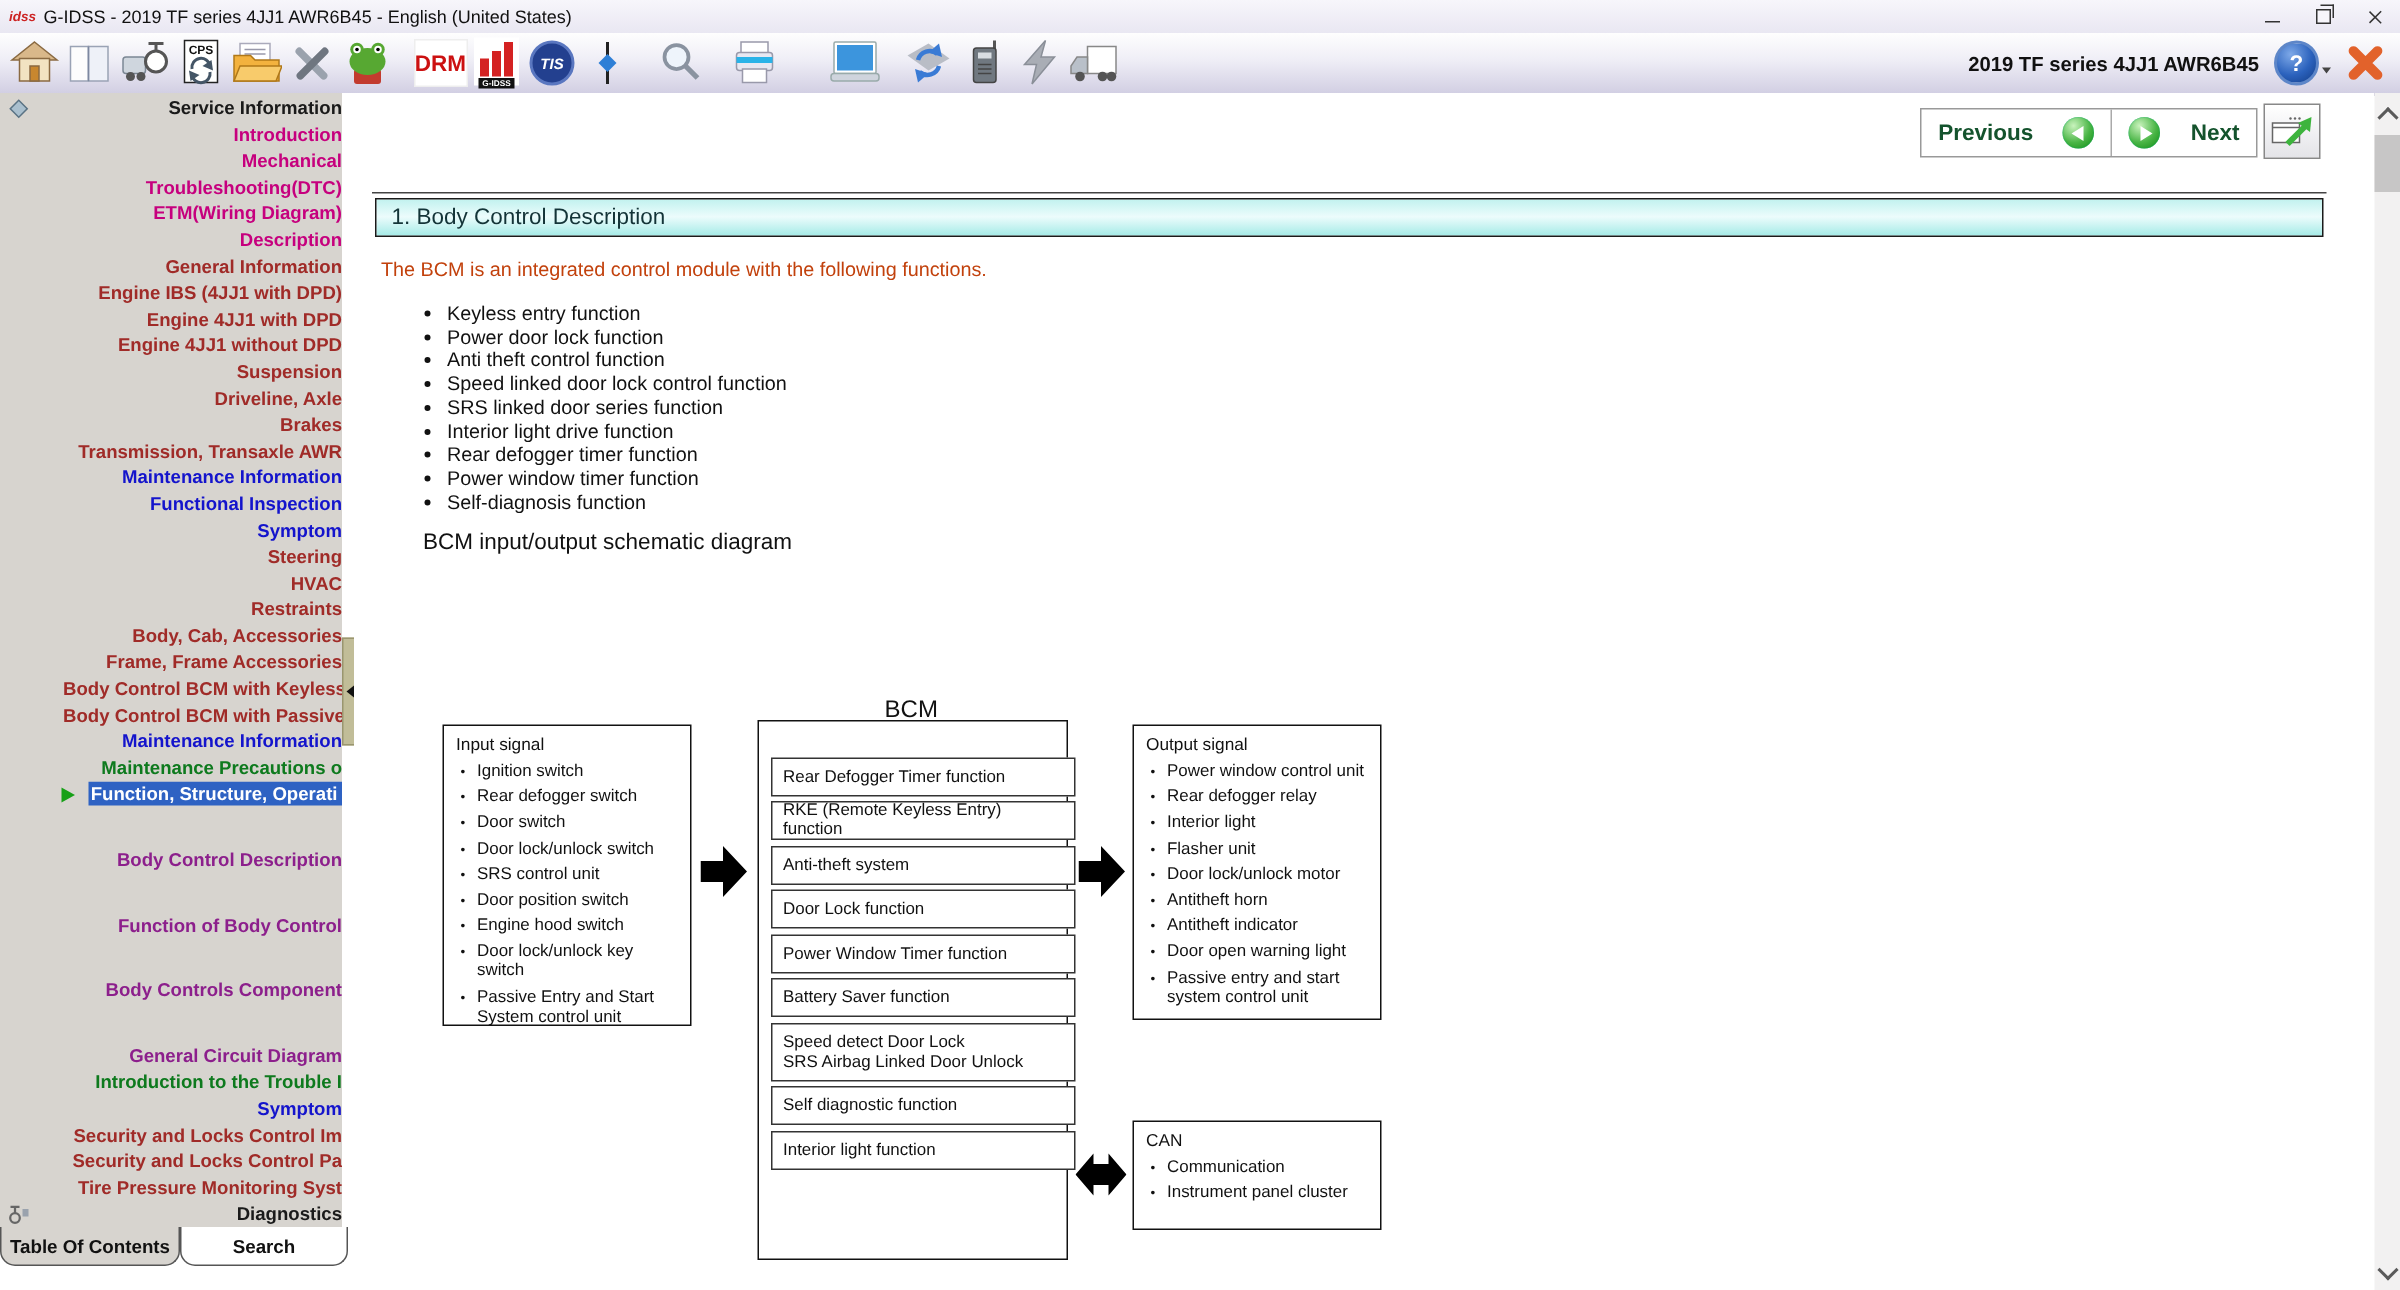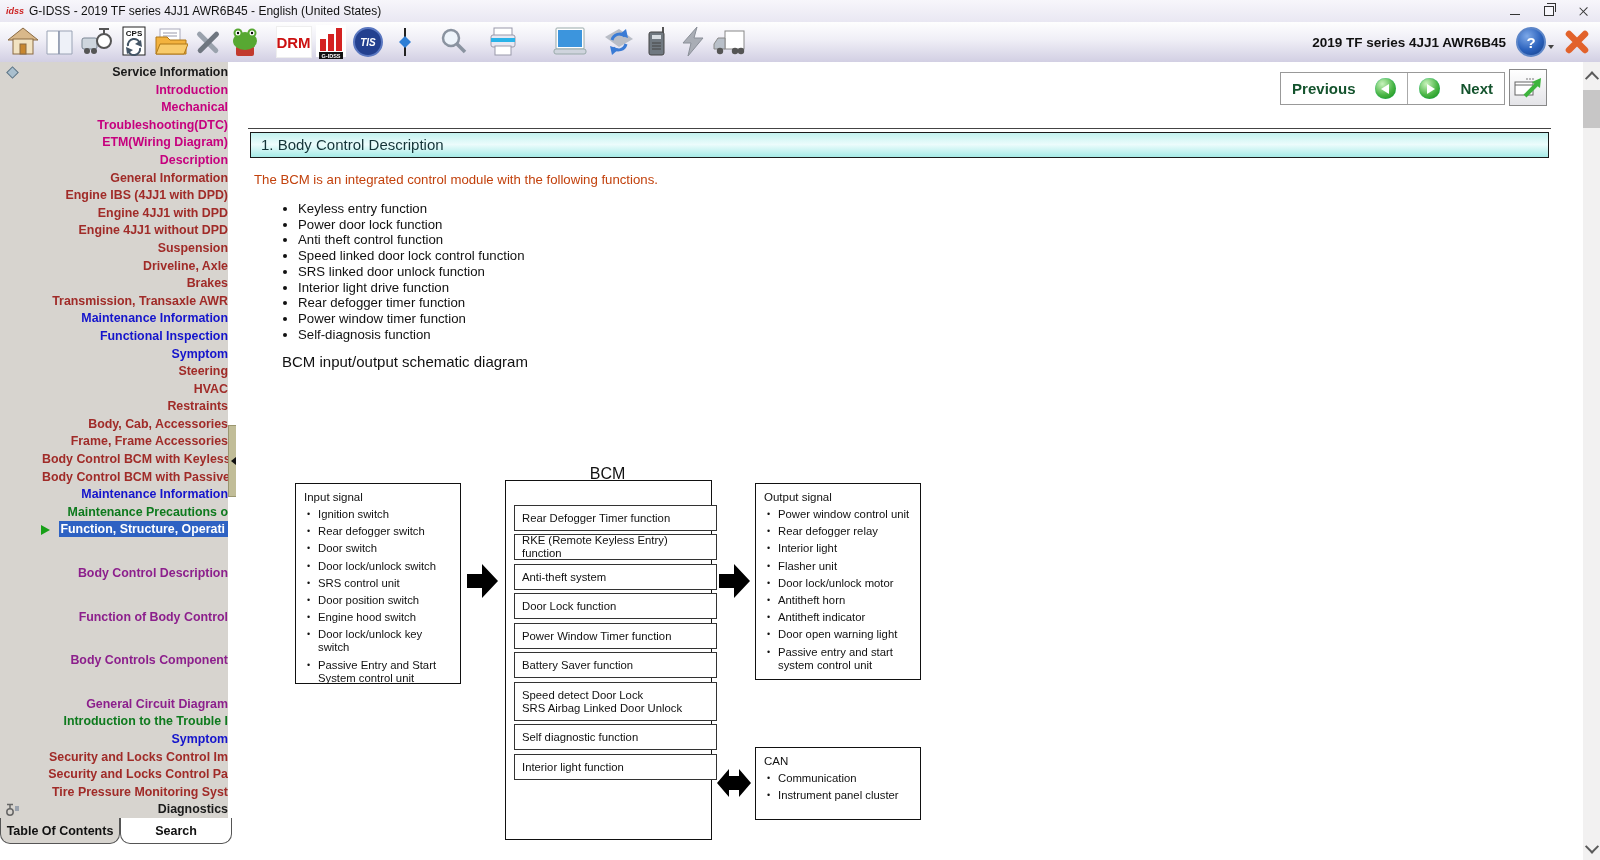--- a/index.html
+++ b/index.html
@@ -396,21 +396,21 @@
   </div>
 
   <div class="toprule"></div>
   <div class="heading">1. Body Control Description</div>
   <div class="intro">The BCM is an integrated control module with the following functions.</div>
   <ul class="funcs" id="func-list">
       <li>Keyless entry function</li>
       <li>Power door lock function</li>
       <li>Anti theft control function</li>
       <li>Speed linked door lock control function</li>
-      <li>SRS linked door unlock function</li>
+      <li>SRS linked door series function</li>
       <li>Interior light drive function</li>
       <li>Rear defogger timer function</li>
       <li>Power window timer function</li>
       <li>Self-diagnosis function</li>
     </ul>
   <div class="caption">BCM input/output schematic diagram</div>
 
   <div class="bcm-label">BCM</div>
 
   <div class="dbox box-input">

